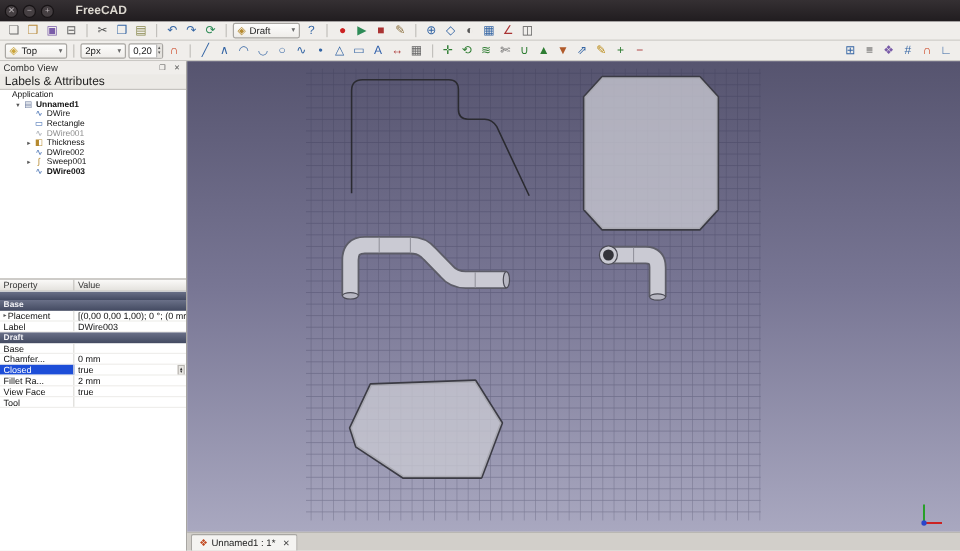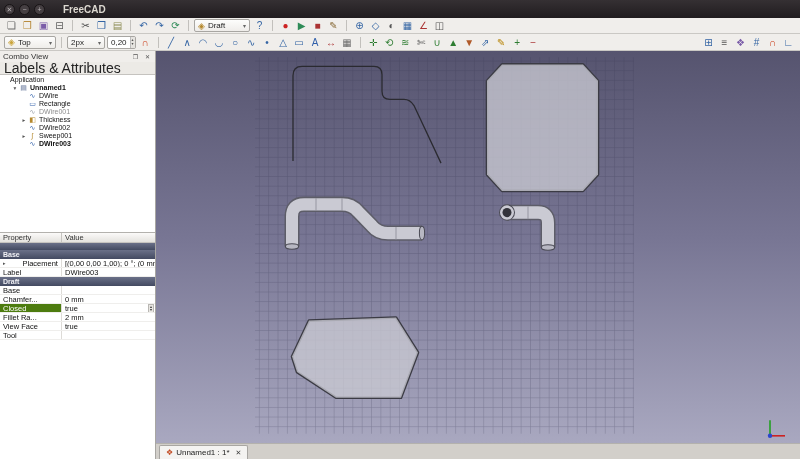--- a/index.html
+++ b/index.html
@@ -29,39 +29,39 @@
 .main{flex:1;display:flex;min-height:0}
 .sidebar{width:156px;flex:0 0 auto;display:flex;flex-direction:column;background:#f0eeeb;border-right:1px solid #a8a6a2}
 .dock-header{height:11px;display:flex;align-items:center;font-size:8px;padding:0 3px;color:#333}
 .dock-btns{margin-left:auto;display:flex;gap:3px}
 .dock-btn{font-size:6px;color:#555;width:9px;text-align:center;cursor:default}
 .tabs-top{height:13px;display:flex;align-items:flex-end;padding:0 2px;gap:1px;border-bottom:1px solid #b3b1ad}
 .tab{font-size:8px;padding:1px 7px;background:#dcd8d3;border:1px solid #b3b1ad;border-bottom:none;border-radius:2px 2px 0 0;color:#444;cursor:default}
 .tab.active{background:#f8f7f5;color:#111}
 .tabs-bottom{height:13px;display:flex;align-items:flex-start;padding:0 2px;gap:1px;border-top:1px solid #b3b1ad;background:#e8e6e2}
 .tabs-bottom .tab{border:1px solid #b3b1ad;border-top:none;border-radius:0 0 2px 2px}
-.section-header{height:13px;font-size:14px;display:flex;align-items:center;padding:0 4px;background:#eceae6;border-bottom:1px solid #c5c3bf;color:#222}
+.section-header{height:13px;font-size:10px;display:flex;align-items:center;padding:0 4px;background:#eceae6;border-bottom:1px solid #c5c3bf;color:#222}
 .tree{height:157px;background:#fff;overflow:hidden;padding-top:1px}
 .tree-row{display:flex;align-items:center;height:8px;font-size:7px;line-height:8px;white-space:nowrap;cursor:default}
 .tree-exp{width:8px;font-size:5.5px;color:#555;text-align:center;flex:0 0 auto}
 .tree-ico{width:9px;font-size:7px;text-align:center;flex:0 0 auto;margin-right:2px}
 .tree-lbl{color:#111}
 .bold{font-weight:bold}
 .dim{color:#8d8d8d}
 .prop-header{height:11px;display:flex;font-size:7.5px;background:linear-gradient(#fbfaf9,#e4e2de);border-top:1px solid #b3b1ad;border-bottom:1px solid #c5c3bf;color:#333;align-items:center}
 .prop-header .col1{width:62px;padding-left:3px;border-right:1px solid #c5c3bf}
 .prop-header .col2{flex:1;padding-left:3px}
 .props{flex:1;background:#fff;overflow:hidden}
 .prop-group{height:9px;background:linear-gradient(#6a7088,#434a61);color:#f1f1f5;font-size:7px;font-weight:bold;line-height:9px;padding-left:3px;cursor:default}
 .prop-group.thin{height:7px;line-height:7px}
 .prop-row{display:flex;height:9px;font-size:7.5px;border-bottom:1px solid #efeeec;align-items:stretch;cursor:default}
-.prop-name{width:62px;flex:0 0 auto;border-right:1px solid #dddbd7;padding-left:3px;display:flex;align-items:center;gap:17px;overflow:hidden;white-space:nowrap;color:#111}
+.prop-name{width:62px;flex:0 0 auto;border-right:1px solid #dddbd7;padding-left:3px;display:flex;align-items:center;gap:1px;overflow:hidden;white-space:nowrap;color:#111}
 .prop-exp{font-size:5px;color:#555}
 .prop-value{flex:1;display:flex;align-items:center;padding-left:3px;overflow:hidden;white-space:nowrap;color:#111}
-.prop-row.sel .prop-name{background:#4d7c0f;color:#fff}
+.prop-row.sel .prop-name{background:#1d4ed8;color:#fff}
 .stepper{display:inline-flex;flex-direction:column;margin-left:auto;margin-right:1px;font-size:4px;line-height:3.5px;color:#333;background:#e8e6e2;border:1px solid #b9b7b3;padding:0 1px}
 
 
 .right-col{flex:1;display:flex;flex-direction:column;min-width:0}
 .viewport{flex:1;position:relative;background:linear-gradient(180deg,#56546f 0%,#787694 48%,#a9a8c0 100%)}
 svg.scene{position:absolute;inset:0;width:100%;height:100%}
 .wire{fill:none;stroke:#2a2a30;stroke-width:1.3}
 .face-stroke{fill:none;stroke:#3b3b44;stroke-width:2.6;stroke-linejoin:round}
 .face-fill{fill:#c9c9d2;fill-opacity:.78}
 .tube-out{fill:none;stroke:#5d5d68;stroke-width:15;stroke-linejoin:round}

